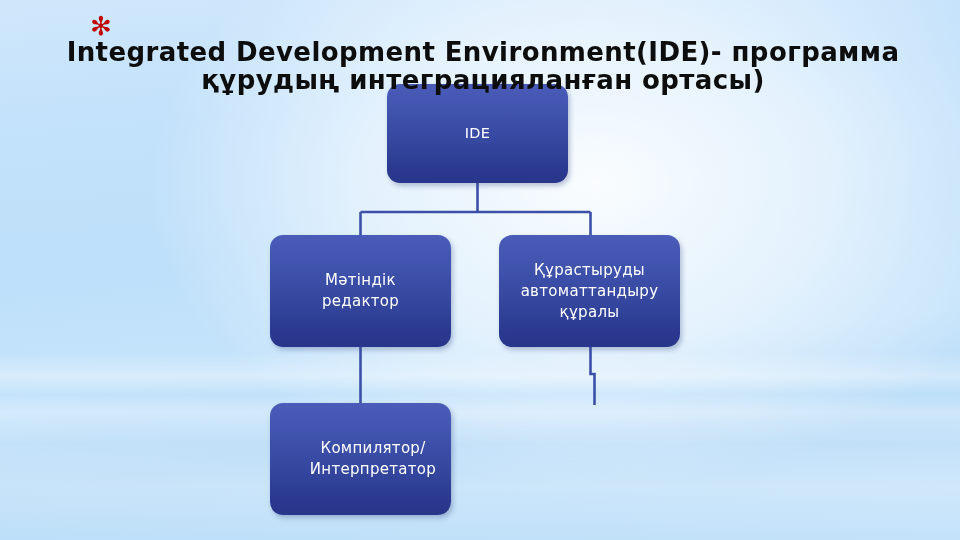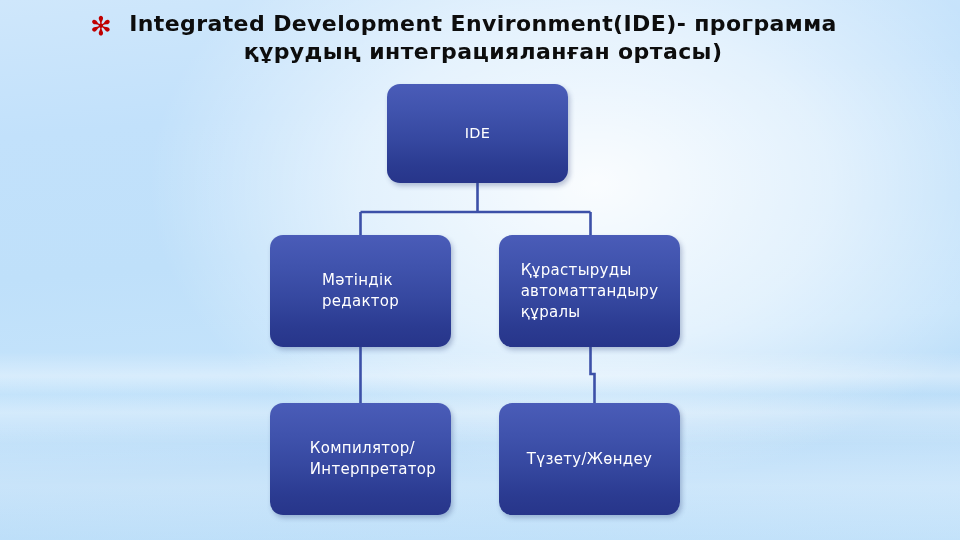--- a/index.html
+++ b/index.html
@@ -53,26 +53,27 @@
     position: absolute;
     left: 60px;
     top: 10px;
     width: 846px;
     text-align: center;
     z-index: 5;
   }
   .title-text {
     display: block;
     font-family: "DejaVu Sans", "Liberation Sans", sans-serif;
-    font-size: 22px;
+    font-size: 26px;
     font-weight: bold;
     line-height: 28px;
     color: #0d0d0d;
     letter-spacing: 0.4px;
     white-space: pre-line;
+    margin-top: 28px;
   }
   .bullet-star {
     position: absolute;
     left: 30px;
     top: 3px;
     font-size: 26px;
     line-height: 26px;
     font-weight: bold;
     color: #c00000;
     font-family: "DejaVu Sans", "Liberation Sans", sans-serif;
@@ -91,21 +92,21 @@
   .node {
     position: absolute;
     z-index: 3;
     box-sizing: border-box;
     border-radius: 13px;
     background: linear-gradient(180deg, #4a5cb8 0%, #4053ad 28%, #35479f 58%, #2b3b91 82%, #27358a 100%);
     box-shadow: 2px 3px 5px rgba(40,60,120,0.30);
     display: flex;
     align-items: center;
     justify-content: center;
-    text-align: left;
+    text-align: center;
     color: #ffffff;
   }
   .node .label {
     display: block;
     white-space: pre-line;
     font-family: "DejaVu Sans", "Liberation Sans", sans-serif;
     font-weight: normal;
     letter-spacing: 0.3px;
   }
 
@@ -206,17 +207,14 @@
   <div id="node-editor" class="node">
     <span class="label">Мәтіндік
 редактор</span>
   </div>
 
   <div id="node-compiler" class="node">
     <span class="label">Компилятор/
 Интерпретатор</span>
   </div>
 
-  <div id="node-debug" class="node">
-    <span class="label">Түзету/Жөндеу</span>
-  </div>
 
 </div>
 
 </body></html>

